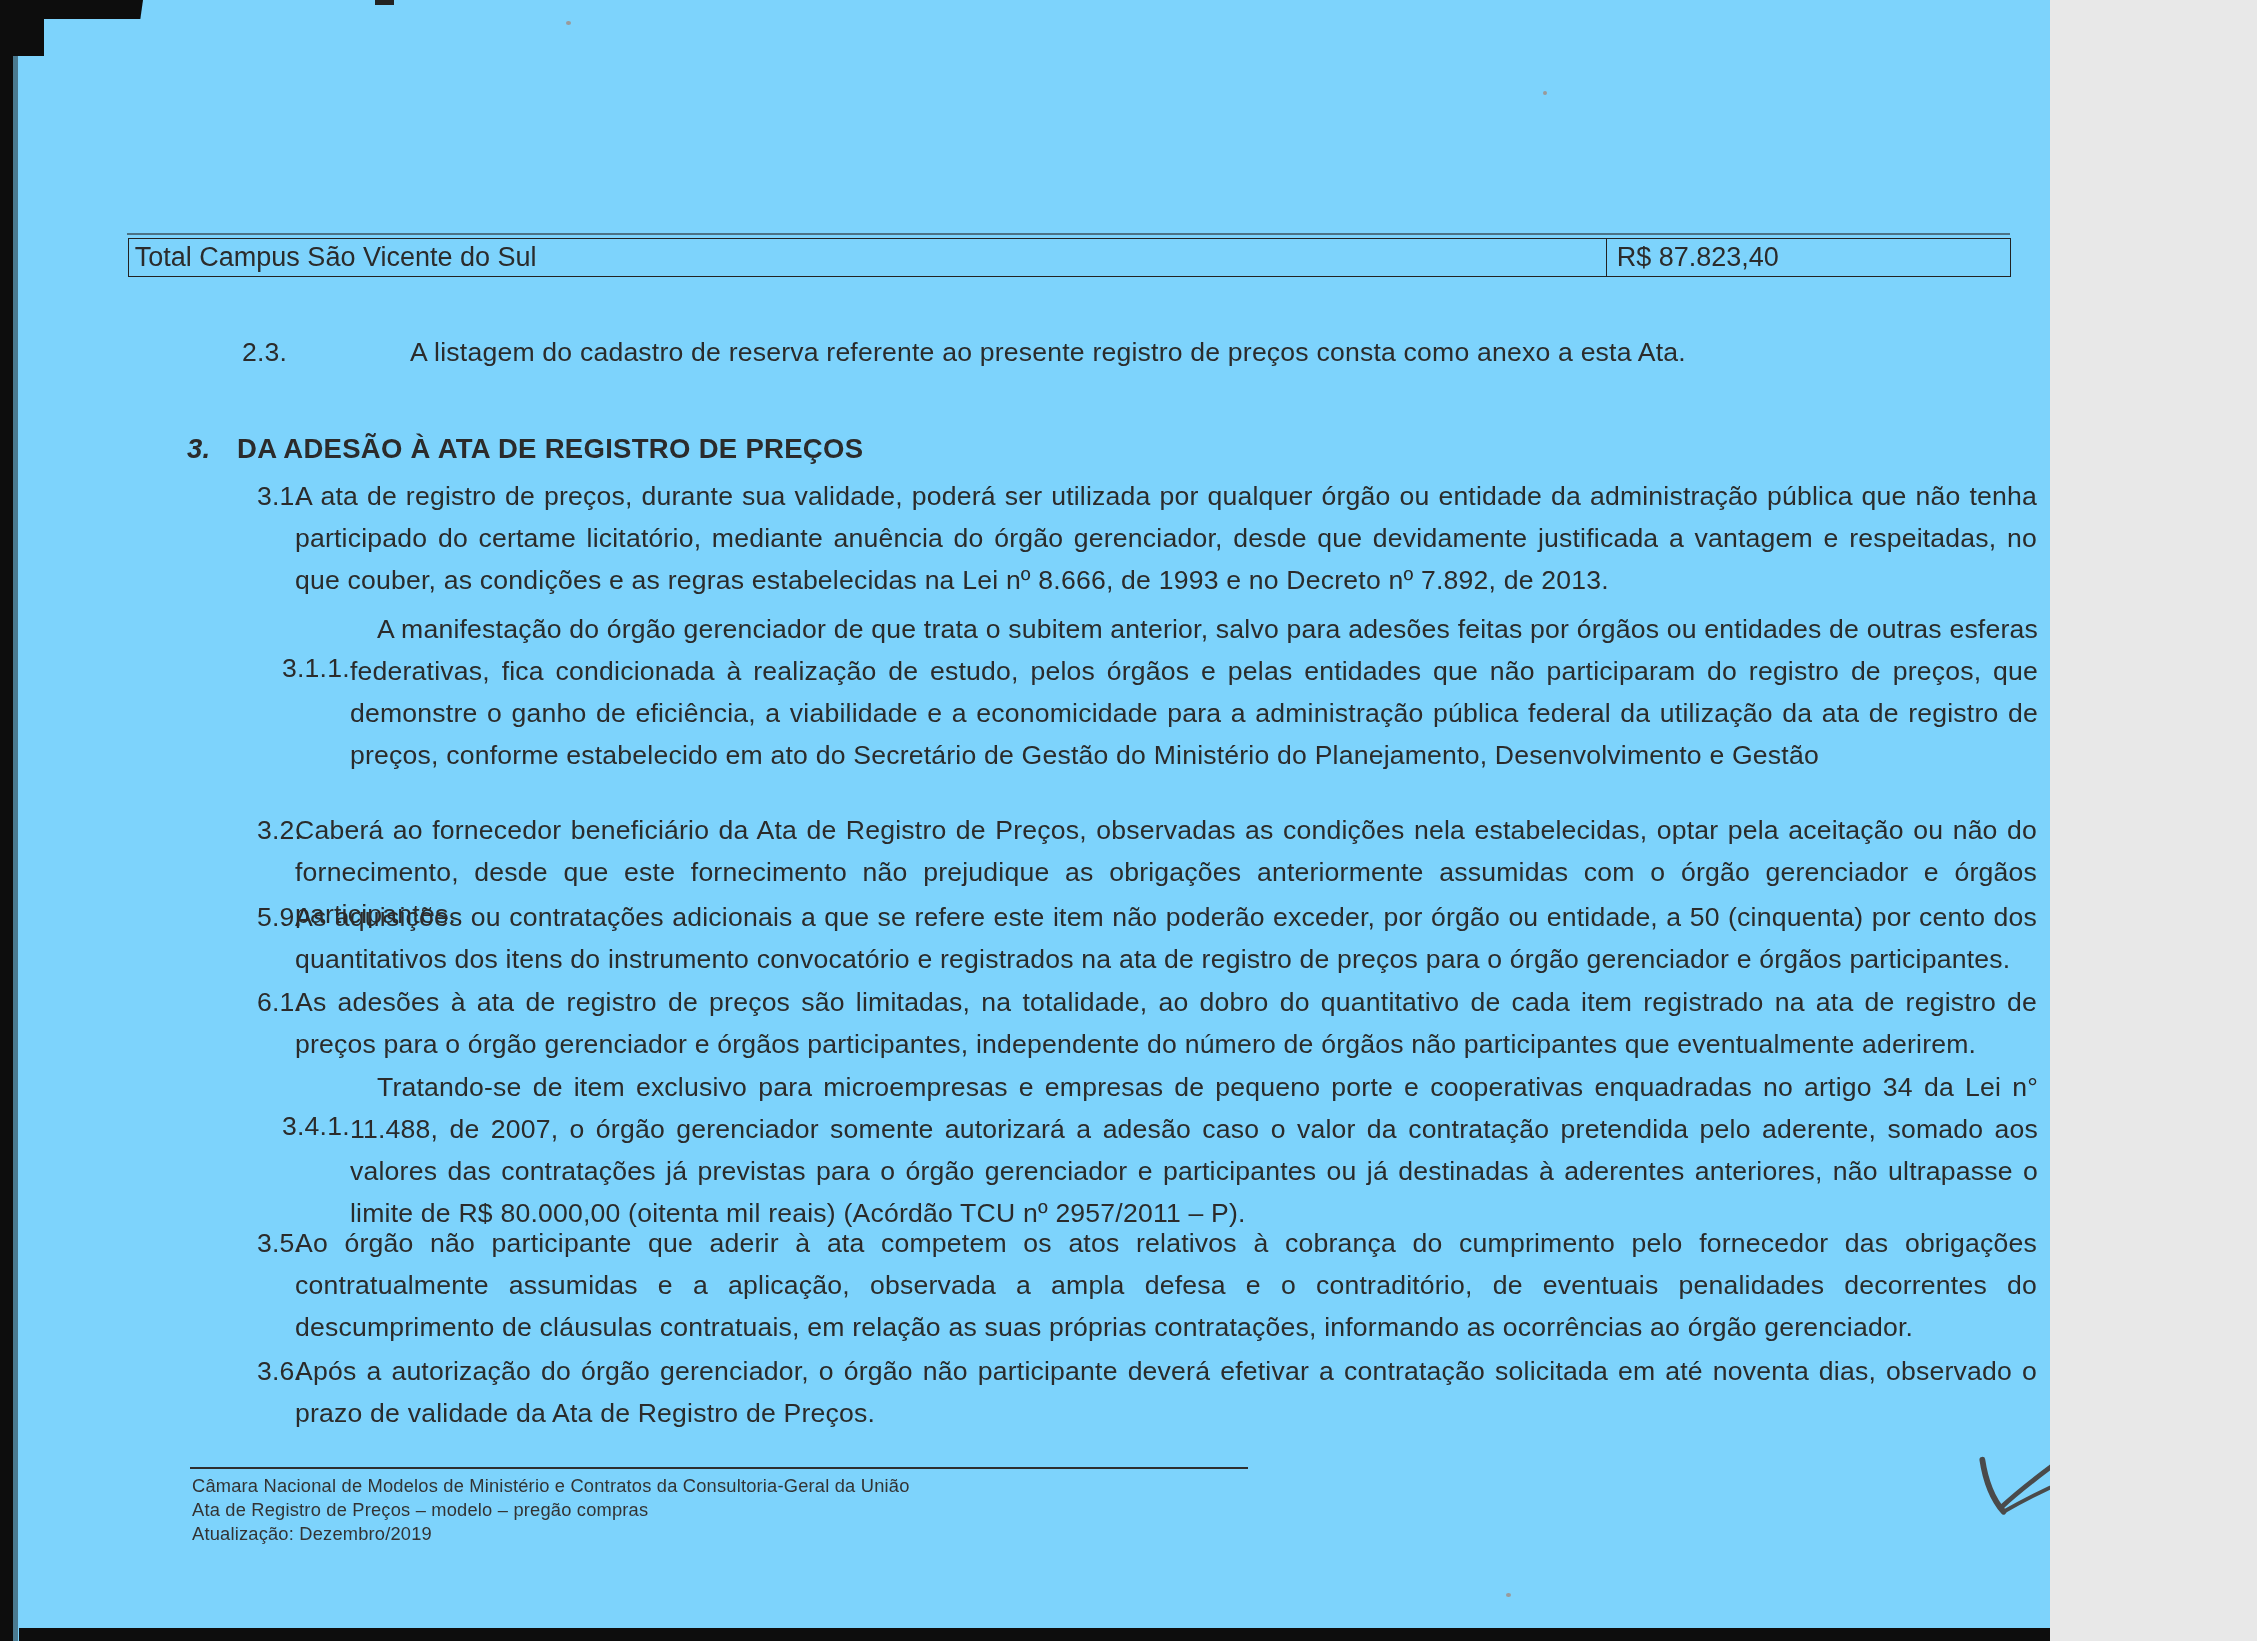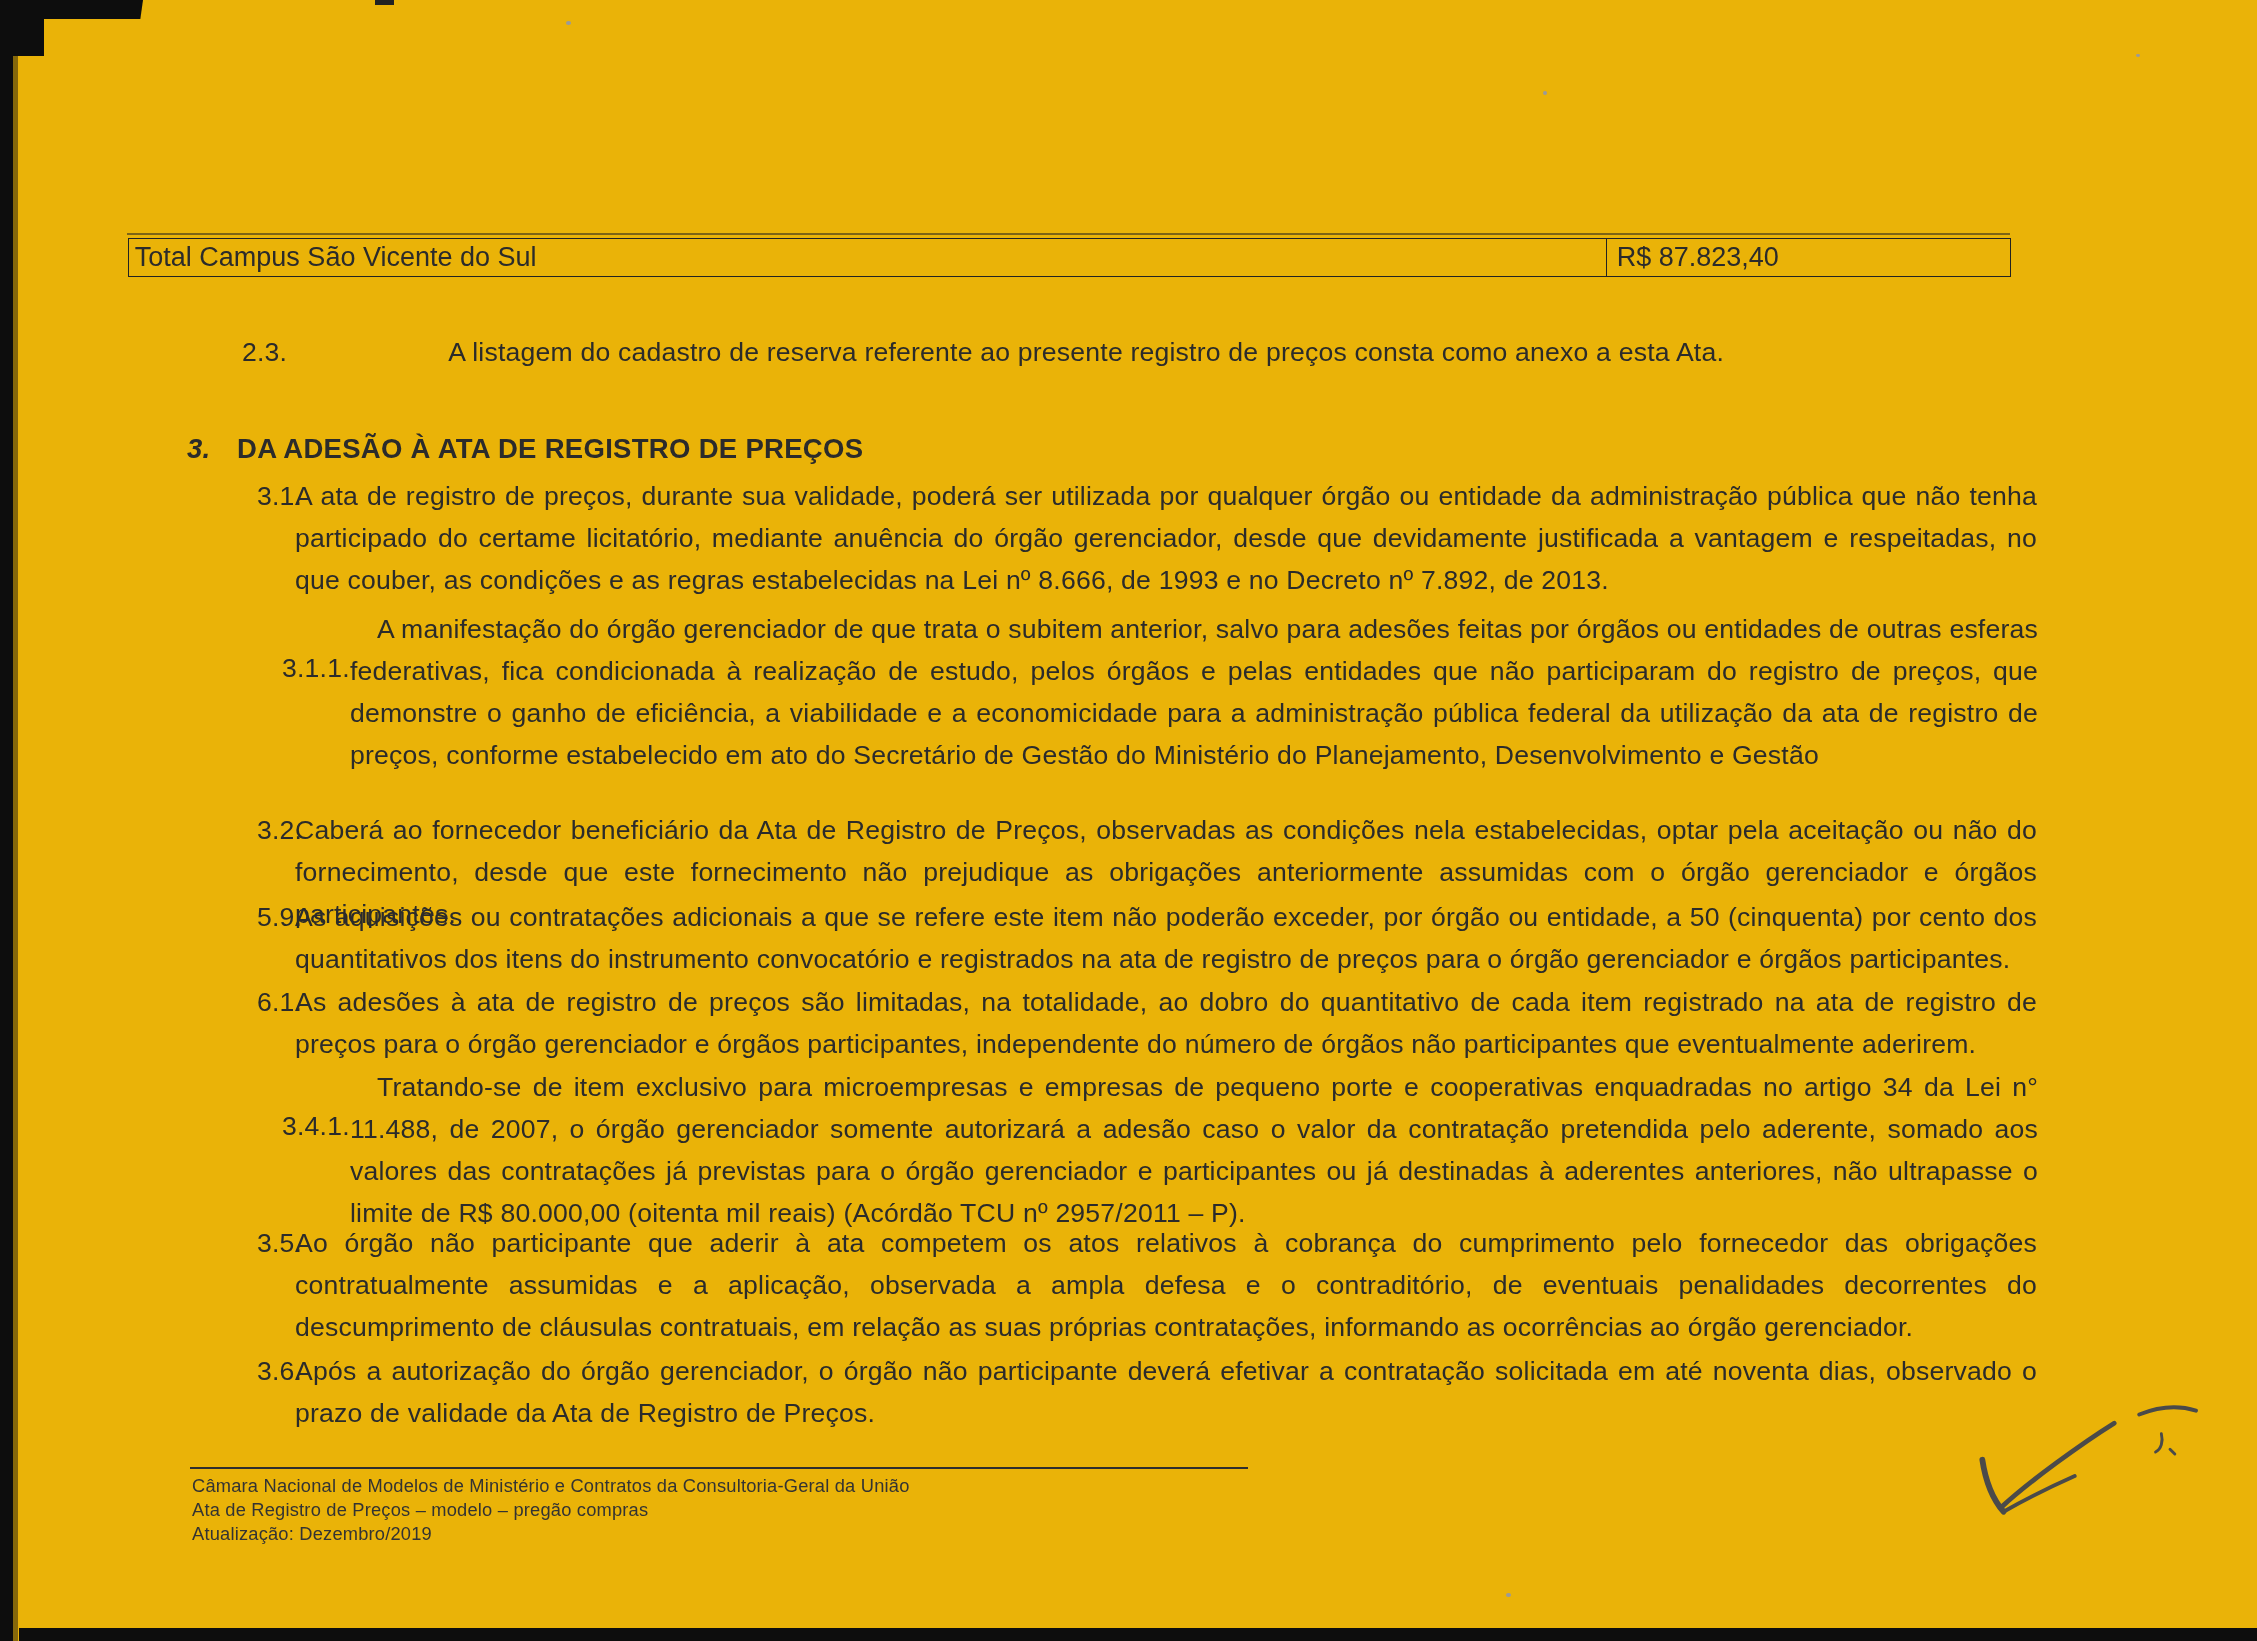--- a/index.html
+++ b/index.html
@@ -1,19 +1,19 @@
 <!DOCTYPE html>
 <html lang="pt"><head>
 <meta charset="utf-8">
 <style>
   html,body{margin:0;padding:0;background:#e8e8e8;}
   .page{
     position:relative;
-    width:2257px;height:1641px;
-    background:#eab308;
+    width:2050px;height:1641px;
+    background:#7dd3fc;
     font-family:"Liberation Sans", sans-serif;
     color:#2b2b2b;
     overflow:hidden;
   }
   
   .scan-bar-left{position:absolute;left:0;top:0;width:12.6px;height:1641px;background:#0d0d0d;}
   .scan-bar-left-soft{position:absolute;left:12.6px;top:0;width:5.8px;height:1641px;background:rgba(13,13,13,.45);}
   .scan-corner-tl{position:absolute;left:0;top:0;width:143px;height:19.3px;background:#0d0d0d;transform:skewX(-8deg);transform-origin:left top;}
   .scan-corner-tl2{position:absolute;left:0;top:0;width:44px;height:56px;background:#0d0d0d;}
   .scan-bar-bottom{position:absolute;left:19.3px;top:1628px;width:2238px;height:13.5px;background:#0d0d0d;}
@@ -38,21 +38,21 @@
     position:absolute;
     font-size:26.6px;line-height:42px;
     text-align:justify;
     letter-spacing:0.2px;
   }
   .para .num{position:absolute;top:0;}
   .lvl1{left:295px;width:1742px;}
   .lvl1 .num{left:-60px;margin-left:22px;}
   .lvl2{left:350px;width:1688px;text-indent:27px;}
   .lvl2 .num{left:-68px;text-indent:0;margin-top:39px;}
-  .item-23{left:372px;width:1352px;text-align:right;}
+  .item-23{left:372px;width:1352px;text-align:center;}
   .item-23 .num{left:-130px;}
   .heading3{
     position:absolute;left:237px;top:433px;width:1545px;
     font-size:27.5px;font-weight:700;letter-spacing:0.3px;
   }
   .heading3 .num{position:absolute;left:-50px;top:0;font-style:italic;}
   
   .footer-rule{position:absolute;left:190px;top:1467px;width:1058px;height:1.9px;background:#2e2e2e;}
   .footer{
     position:absolute;left:192px;top:1474px;width:1159px;

